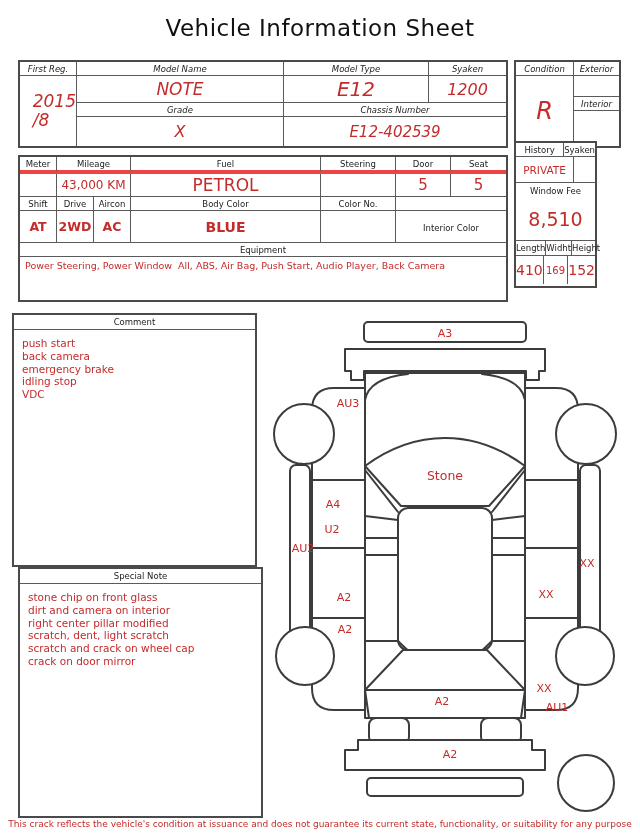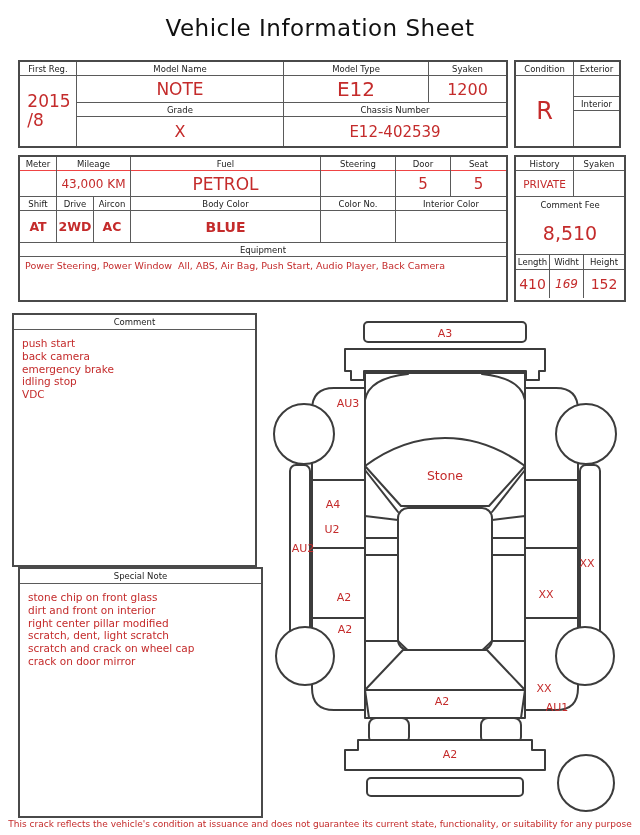--- a/index.html
+++ b/index.html
@@ -4,21 +4,21 @@
 <style>
   * { margin:0; padding:0; box-sizing:border-box; }
   html,body { background:#ffffff; }
   body {
     width:640px; height:835px; position:relative; overflow:hidden;
     font-family:"DejaVu Sans", sans-serif; color:#1a1a1a;
   }
   .abs { position:absolute; }
   .box { position:absolute; border:2px solid #4a4a4a; background:#fff; }
   .row { display:flex; width:100%; }
-  .col { display:flex; flex-direction:column; }
+  .col { display:flex; flex-direction:column;font-style:italic; }
   .br { border-right:1px solid #5a5a5a; }
   .bb { border-bottom:1px solid #5a5a5a; }
   .hdr {
     font-size:8.5px; color:#222; text-align:center;
     display:flex; align-items:center; justify-content:center;
     height:14px; line-height:10px;
   }
   .val {
     color:#c42b2b; text-align:center;
     display:flex; align-items:center; justify-content:center;
@@ -41,21 +41,21 @@
   svg text { font-family:"DejaVu Sans", sans-serif; }
 </style>
 </head>
 <body>
 
 <div class="abs title">Vehicle Information Sheet</div>
 
 <div class="box" style="left:18px; top:60px; width:490px; height:88px; display:flex;">
   <div class="col br" style="width:57px;">
     <div class="hdr bb">First Reg.</div>
-    <div class="val" style="flex:1; font-size:17px; line-height:19px; justify-content:center; padding-left:2px; text-align:left;">
+    <div class="val" style="flex:1; font-size:17px; line-height:19px; justify-content:flex-end; padding-left:2px; text-align:left;">
       <span><span>2015</span><br><span>/8</span></span>
     </div>
   </div>
   <div class="col br" style="width:207px;">
     <div class="hdr bb">Model Name</div>
     <div class="val bb" style="height:27px; font-size:17px;">NOTE</div>
     <div class="hdr bb">Grade</div>
     <div class="val" style="flex:1; font-size:16px;">X</div>
   </div>
   <div class="col" style="flex:1;">
@@ -89,87 +89,87 @@
 
 <div class="box" style="left:18px; top:155px; width:490px; height:147px;">
   <div class="row" style="height:14px;">
     <div class="hdr br" style="width:37px;">Meter</div>
     <div class="hdr br" style="width:74px;">Mileage</div>
     <div class="hdr br" style="width:190px;">Fuel</div>
     <div class="hdr br" style="width:75px;">Steering</div>
     <div class="hdr br" style="width:55px;">Door</div>
     <div class="hdr" style="flex:1;">Seat</div>
   </div>
-  <div class="row bb" style="height:27px; border-top:1px solid #ef4444; margin-top:-1px;">
+  <div class="row bb" style="height:27px; border-top:4px solid #ef4444; margin-top:-1px;">
     <div class="val br" style="width:37px;"></div>
     <div class="val br" style="width:74px; font-size:12px;">43,000 KM</div>
     <div class="val br" style="width:190px; font-size:17px;">PETROL</div>
     <div class="val br" style="width:75px;"></div>
     <div class="val br" style="width:55px; font-size:15px;">5</div>
     <div class="val" style="flex:1; font-size:15px;">5</div>
   </div>
   <div class="row bb" style="height:14px;">
     <div class="hdr br" style="width:37px;">Shift</div>
     <div class="hdr br" style="width:37px;">Drive</div>
     <div class="hdr br" style="width:37px;">Aircon</div>
     <div class="hdr br" style="width:190px;">Body Color</div>
     <div class="hdr br" style="width:75px;">Color No.</div>
-    <div class="hdr" style="flex:1;">Interior Color</div>
+    <div class="hdr" style="flex:1;margin-top:24px;">Interior Color</div>
   </div>
   <div class="row bb" style="height:32px;font-weight:bold;">
     <div class="val br" style="width:37px; font-size:12.5px;">AT</div>
     <div class="val br" style="width:37px; font-size:12.5px;">2WD</div>
     <div class="val br" style="width:37px; font-size:12.5px;">AC</div>
     <div class="val br" style="width:190px; font-size:14px;">BLUE</div>
     <div class="val br" style="width:75px;"></div>
     <div class="val" style="flex:1;"></div>
   </div>
   <div class="hdr bb" style="height:14px;">Equipment</div>
   <div class="equip">Power Steering, Power Window  All, ABS, Air Bag, Push Start, Audio Player, Back Camera</div>
 </div>
 
-<div class="box" style="left:514px; top:155px; width:112px; height:147px;">
+<div class="box" style="left:514px; top:141px; width:83px; height:147px;">
   <div class="row" style="height:14px;">
     <div class="hdr br" style="width:58px;">History</div>
     <div class="hdr" style="flex:1;">Syaken</div>
   </div>
   <div class="row bb" style="height:27px; border-top:1px solid #5a5a5a; margin-top:-1px;">
     <div class="val br" style="width:58px; font-size:10.5px;">PRIVATE</div>
     <div class="val" style="flex:1; font-size:10px;"></div>
   </div>
-  <div class="hdr" style="height:15px;">Comment Fee</div>
+  <div class="hdr" style="height:15px;">Window Fee</div>
   <div class="val bb" style="height:43px; font-size:19px;">8,510</div>
   <div class="row bb" style="height:15px;">
     <div class="hdr br" style="width:34px;">Length</div>
     <div class="hdr br" style="width:34px;">Widht</div>
     <div class="hdr" style="flex:1;">Height</div>
   </div>
   <div class="row" style="flex:1; height:28px;">
     <div class="val br" style="width:34px; font-size:14px;">410</div>
-    <div class="val br" style="width:34px; font-size:12px;font-style:italic;">169</div>
+    <div class="val br" style="width:34px; font-size:10px;">169</div>
     <div class="val" style="flex:1; font-size:14px;">152</div>
   </div>
 </div>
 
 <div class="box" style="left:12px; top:313px; width:245px; height:254px;">
   <div class="hdr bb" style="height:15px;">Comment</div>
   <div class="notes">
     <div>push start</div>
     <div>back camera</div>
     <div>emergency brake</div>
     <div>idling stop</div>
     <div>VDC</div>
   </div>
 </div>
 
 <div class="box" style="left:18px; top:567px; width:245px; height:251px;">
   <div class="hdr bb" style="height:15px;text-align:right;">Special Note</div>
   <div class="notes">
     <div>stone chip on front glass</div>
-    <div>dirt and front on interior</div>
+    <div>dirt and camera on interior</div>
     <div>right center pillar modified</div>
     <div>scratch, dent, light scratch</div>
     <div>scratch and crack on wheel cap</div>
     <div>crack on door mirror</div>
   </div>
 </div>
 
 <div class="abs" style="left:270px; top:310px; width:370px; height:505px;">
   <svg width="370" height="505" viewBox="0 0 370 505">
     <g stroke="#3c3c3c" stroke-width="2" fill="#ffffff" stroke-linejoin="round" stroke-linecap="round">

